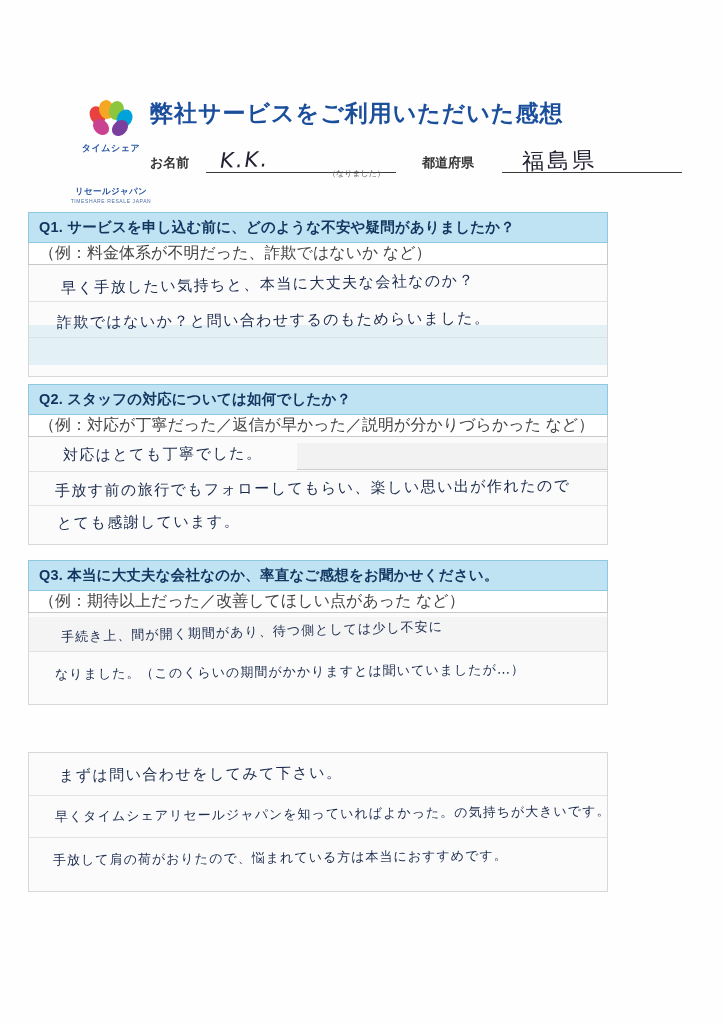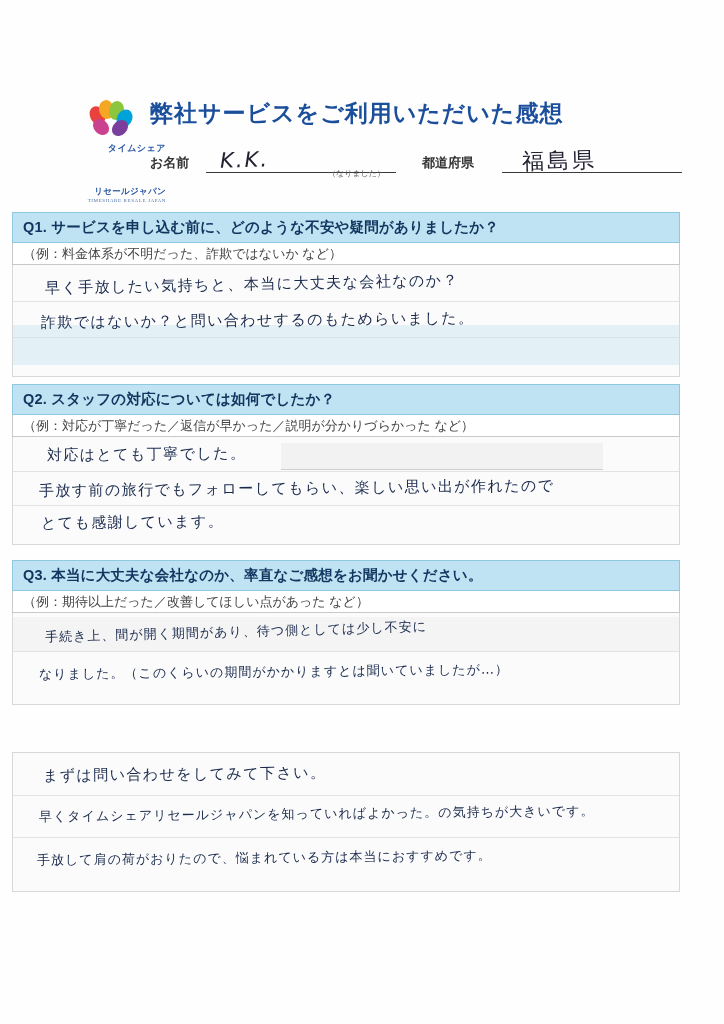--- a/index.html
+++ b/index.html
@@ -26,22 +26,21 @@
     position: absolute;
     top: 78px;
     left: 0;
     width: 724px;
   }
   .logo-wrap {
     position: absolute;
     left: 56px;
     top: 22px;
     width: 110px;
-    text-align: right;
-    font-family: Liberation Serif, serif;
+    text-align: center;
   }
   .logo-mark {
     width: 46px;
     height: 40px;
     margin: 0 auto 3px auto;
     position: relative;
   }
   .logo-mark span {
     position: absolute;
     display: block;
@@ -134,21 +133,21 @@
   }
   .initial-note {
     position: absolute;
     left: 178px;
     top: 22px;
     font-size: 8px;
     color: #666;
   }
 
   
-  .qblock { position: absolute; left: 12px; width: 668px; }
+  .qblock { position: absolute; left: 28px; width: 580px; }
   .qhead {
     background: #bfe3f2;
     border: 1px solid #8fc9e0;
     height: 31px;
     display: flex;
     align-items: center;
     padding-left: 10px;
     box-sizing: border-box;
   }
   .qhead .qtext {
@@ -159,21 +158,21 @@
   }
   .qexample {
     border: 1px solid #c9c9c9;
     border-top: none;
     background: #ffffff;
     height: 22px;
     display: flex;
     align-items: center;
     padding-left: 10px;
     box-sizing: border-box;
-    font-size: 13px;
+    font-size: 16px;
     color: #444;
   }
   .ansarea {
     border: 1px solid #d8d8d8;
     border-top: none;
     background: #fbfbfb;
     box-sizing: border-box;
     position: relative;
     overflow: hidden;
   }

